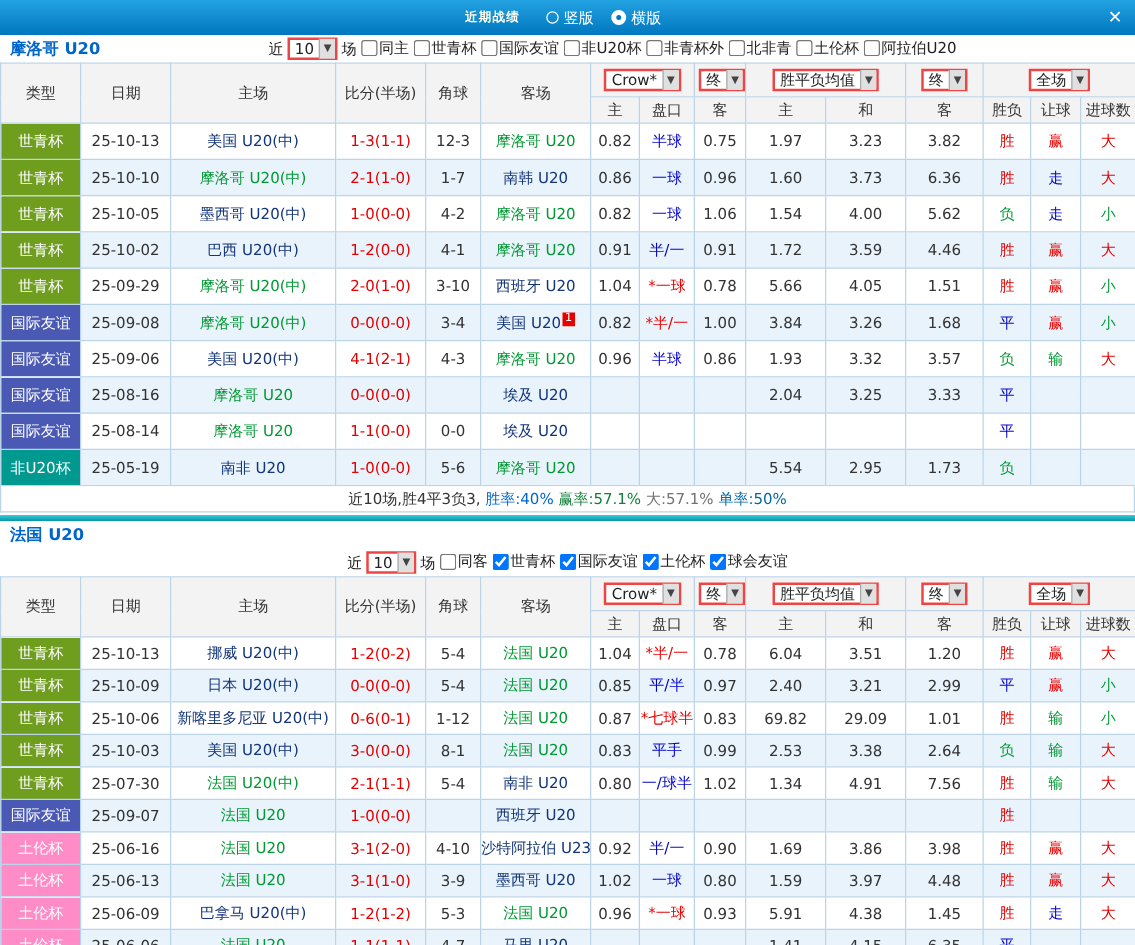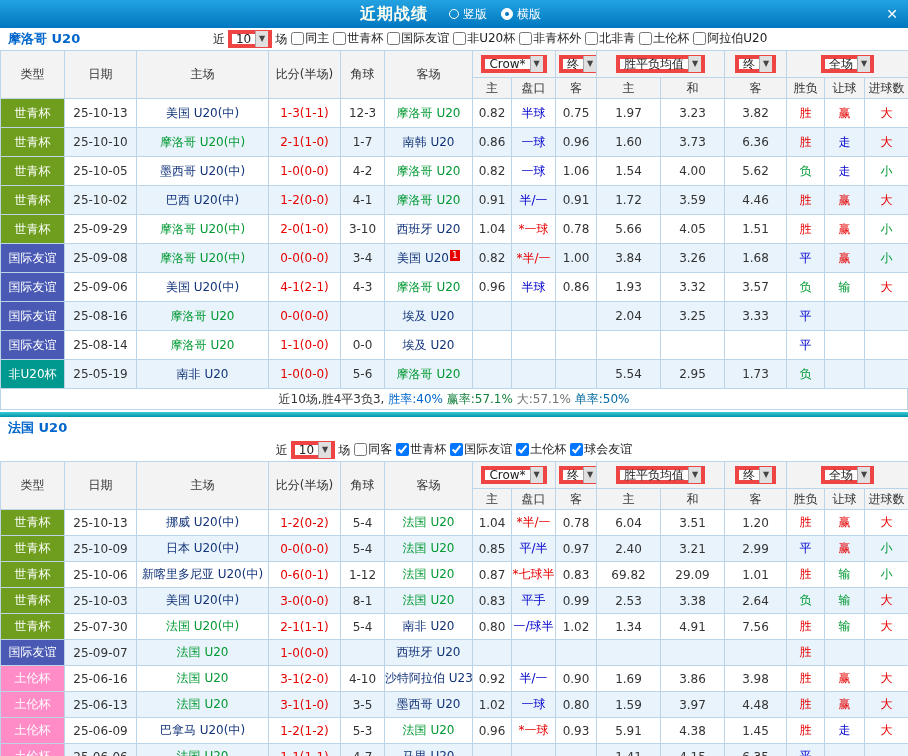--- a/index.html
+++ b/index.html
@@ -1,38 +1,38 @@
 <!DOCTYPE html>
 <html style="--grid: #bcd4e8; --row-alt: #e8f3fb; --type-green: #6f9e1e; --type-blue: #4a5ab4; --type-teal: #00998f; --type-pink: #ff8cc6; --team-green: #009933; --team-navy: #13357a; --score-red: #e60000; --val-blue: #0000cc; --win-green: #009933; --title-blue: #0066cc; --topbar-blue: #0086cf;"><head>
 <meta charset="utf-8">
 <style>
   *{box-sizing:border-box;margin:0;padding:0}
   html,body{width:908px;height:756px;overflow:hidden}
   body{background:#fff;font-family:"DejaVu Sans","Liberation Sans",sans-serif;font-size:12px;color:#333}
 
   
   .topbar{height:28px;background:linear-gradient(180deg,#23a2e2,#0077bf);display:flex;align-items:center;justify-content:center;position:relative;color:#fff}
-  .tb-title{font-weight:bold;font-size:16px;letter-spacing:1px;margin-right:14px;color:#fffef0}
+  .tb-title{font-weight:bold;font-size:10px;letter-spacing:1px;margin-right:14px;color:#fffef0}
   .radio{display:inline-flex;align-items:center;margin:0 7px;cursor:pointer;font-size:12px;color:#fff}
   .rdot{width:10px;height:10px;border:1px solid #fff;border-radius:50%;margin-right:4px;display:inline-block;position:relative;background:transparent}
   .rdot.on{width:12px;height:12px;background:#fff}
   .rdot.on::after{content:"";position:absolute;left:3px;top:3px;width:4px;height:4px;border-radius:50%;background:#0077bf}
   .close{position:absolute;right:10px;top:5px;font-size:14px;font-weight:bold;color:#fff;cursor:pointer;line-height:18px}
 
   
   .sec-head{height:22px;display:flex;align-items:center;padding:0 8px;background:#fff}
   .team-title{color:#0066cc;font-weight:bold;font-size:13px;white-space:nowrap}
   .filters{display:inline-flex;align-items:center;margin:0 auto;font-size:12px;color:#222;white-space:nowrap}
   .filters label{display:inline-flex;align-items:center;cursor:pointer}
   .filters input{width:13px;height:13px;margin:0 1px 0 4px;vertical-align:middle}
   .fr-filter-row{height:22px;display:flex;align-items:center;justify-content:center}
   .fr-filter-row .filters{margin:0}
 
   
-  .sel{display:inline-flex;align-items:center;border:4px solid #ef4444;background:#fff;height:18px;padding-left:4px;margin:0 3px;cursor:pointer;color:#222;font-size:12px;vertical-align:middle}
+  .sel{display:inline-flex;align-items:center;border:2px solid #ef4444;background:#fff;height:18px;padding-left:4px;margin:0 3px;cursor:pointer;color:#222;font-size:12px;vertical-align:middle}
   .sel .arr{display:inline-block;background:#e0e0e0;border-left:1px solid #aaa;height:16px;width:13px;text-align:center;font-size:8px;line-height:16px;color:#444;margin-left:4px}
 
   
   table{border-collapse:collapse;table-layout:fixed;width:908px}
   th,td{border:1px solid var(--grid);text-align:center;overflow:hidden;white-space:nowrap;padding:0}
   thead th{background:#f3f3f3;font-weight:normal;color:#333}
   thead tr.h1 th{height:27px}
   thead tr.h2 th{height:21px}
   table.mo tbody td{height:29px}
   table.fr tbody td{height:26px}
@@ -571,21 +571,21 @@
         <td>3.98</td>
         <td class="c-red">胜</td>
         <td class="c-red">赢</td>
         <td class="c-red">大</td>
       </tr>
       <tr class="alt">
         <td class="ty ty-pink">土伦杯</td>
         <td>25-06-13</td>
         <td class="t-green">法国 U20</td>
         <td class="score">3-1(1-0)</td>
-        <td>3-5</td>
+        <td>3-9</td>
         <td class="t-navy">墨西哥 U20</td>
         <td>1.02</td>
         <td class="c-blue">一球</td>
         <td>0.80</td>
         <td>1.59</td>
         <td>3.97</td>
         <td>4.48</td>
         <td class="c-red">胜</td>
         <td class="c-red">赢</td>
         <td class="c-red">大</td>

